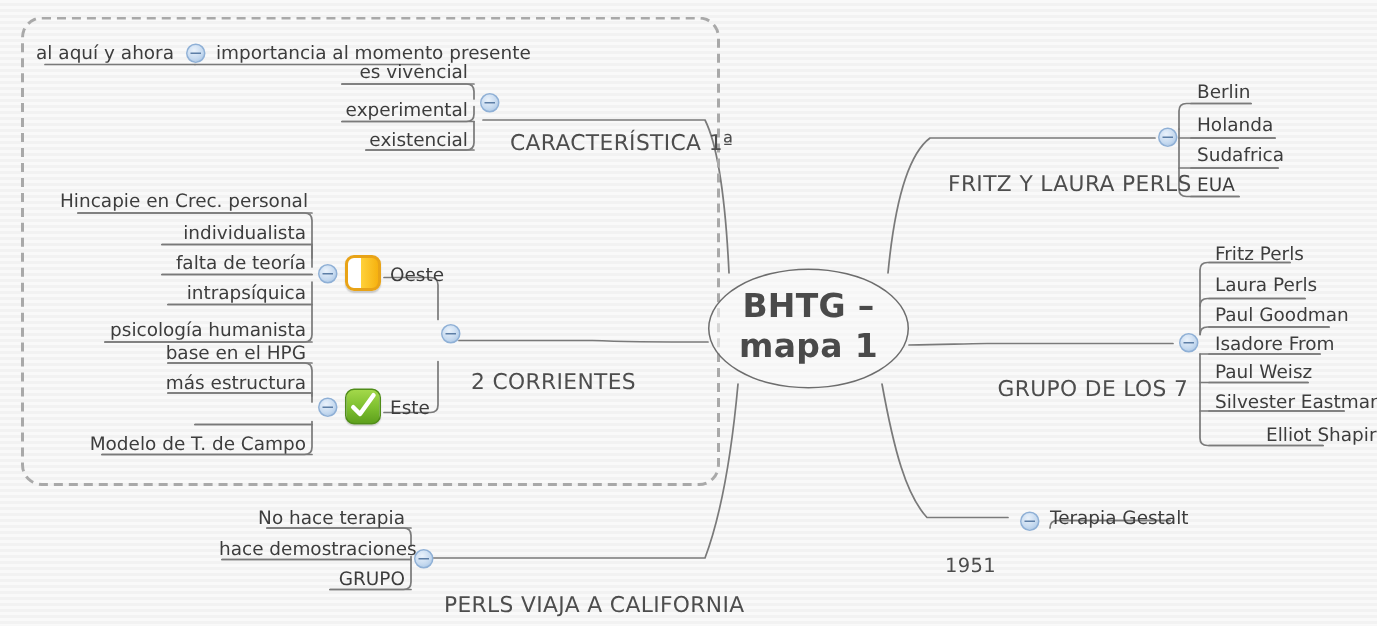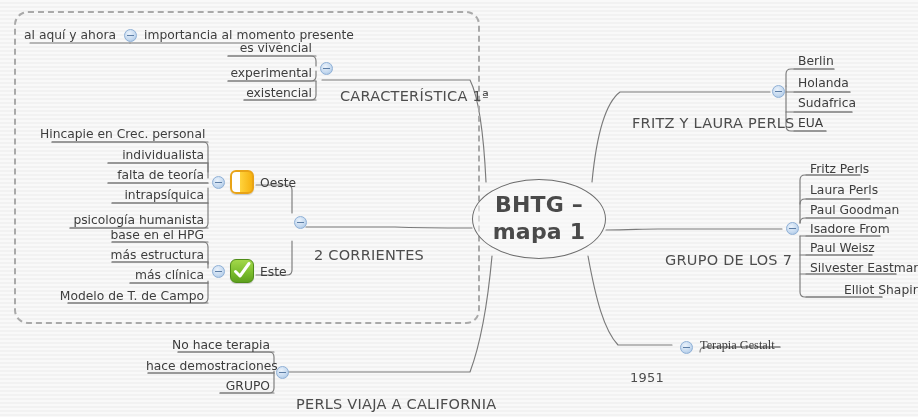--- a/index.html
+++ b/index.html
@@ -257,21 +257,20 @@
   <div class="toggle" style="left:212px; top:265px;"></div>
   <div class="icon icon-check" style="left:230px; top:259px;">
     <svg width="22" height="22" viewBox="0 0 22 22">
       <path d="M 4.5 11.5 L 9 16 L 18 3.5" fill="none" stroke="#ffffff" stroke-width="3" stroke-linecap="round" stroke-linejoin="round"></path>
     </svg>
   </div>
   <div class="leaf" style="left:260px; top:265px;">Este</div>
 
   <div class="leaf ralign" style="left:40px; top:228px; width:164px;">base en el HPG</div>
   <div class="leaf ralign" style="left:40px; top:248px; width:164px;">más estructura</div>
-  <div class="leaf ralign" style="left:40px; top:268px; width:164px;">más clínica</div>
   <div class="leaf ralign" style="left:40px; top:289px; width:164px;">Modelo de T. de Campo</div>
 
   <div class="toggle" style="left:276px; top:366px;"></div>
   <div class="branch-label" style="left:296px; top:364px;">PERLS VIAJA A CALIFORNIA</div>
 
   <div class="leaf ralign" style="left:146px; top:338px; width:124px;">No hace terapia</div>
   <div class="leaf ralign" style="left:146px; top:359px; width:124px;">hace demostraciones</div>
   <div class="leaf ralign" style="left:146px; top:379px; width:124px;">GRUPO</div>
 
   <div class="toggle" style="left:772px; top:85px;"></div>
@@ -289,15 +288,15 @@
   <div class="leaf" style="left:810px; top:183px;">Laura Perls</div>
   <div class="leaf" style="left:810px; top:203px;">Paul Goodman</div>
   <div class="leaf" style="left:810px; top:222px;">Isadore From</div>
   <div class="leaf" style="left:810px; top:241px;">Paul Weisz</div>
   <div class="leaf" style="left:810px; top:261px;">Silvester Eastman</div>
   <div class="leaf" style="left:844px; top:283px;">Elliot Shapiro</div>
 
   <div class="toggle" style="left:680px; top:341px;"></div>
   <div class="branch-label small" style="left:630px; top:338px;">1951</div>
 
-  <div class="leaf" style="left:700px; top:338px;font-family:Liberation Serif, serif;">Terapia Gestalt</div>
+  <div class="leaf" style="left:700px; top:338px;">Terapia Gestalt</div>
 
 </div>
 
 </body></html>

